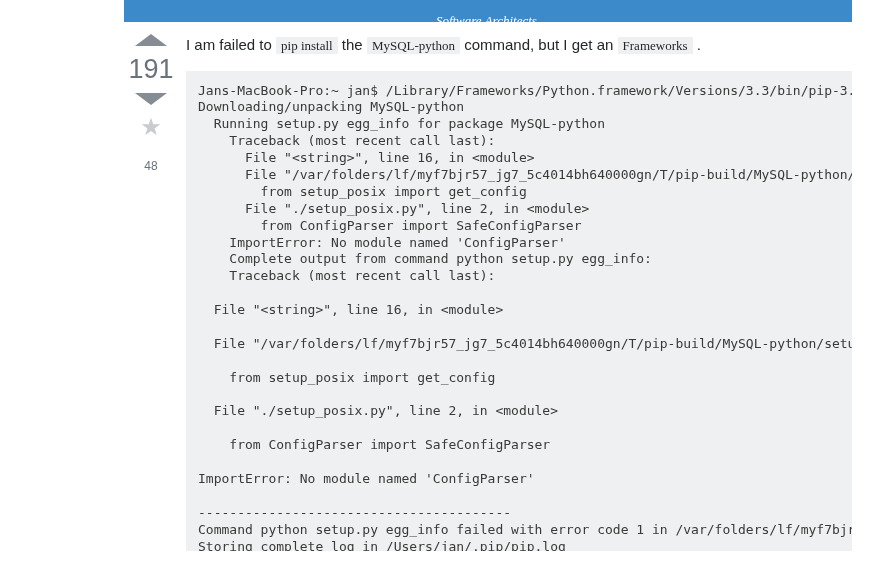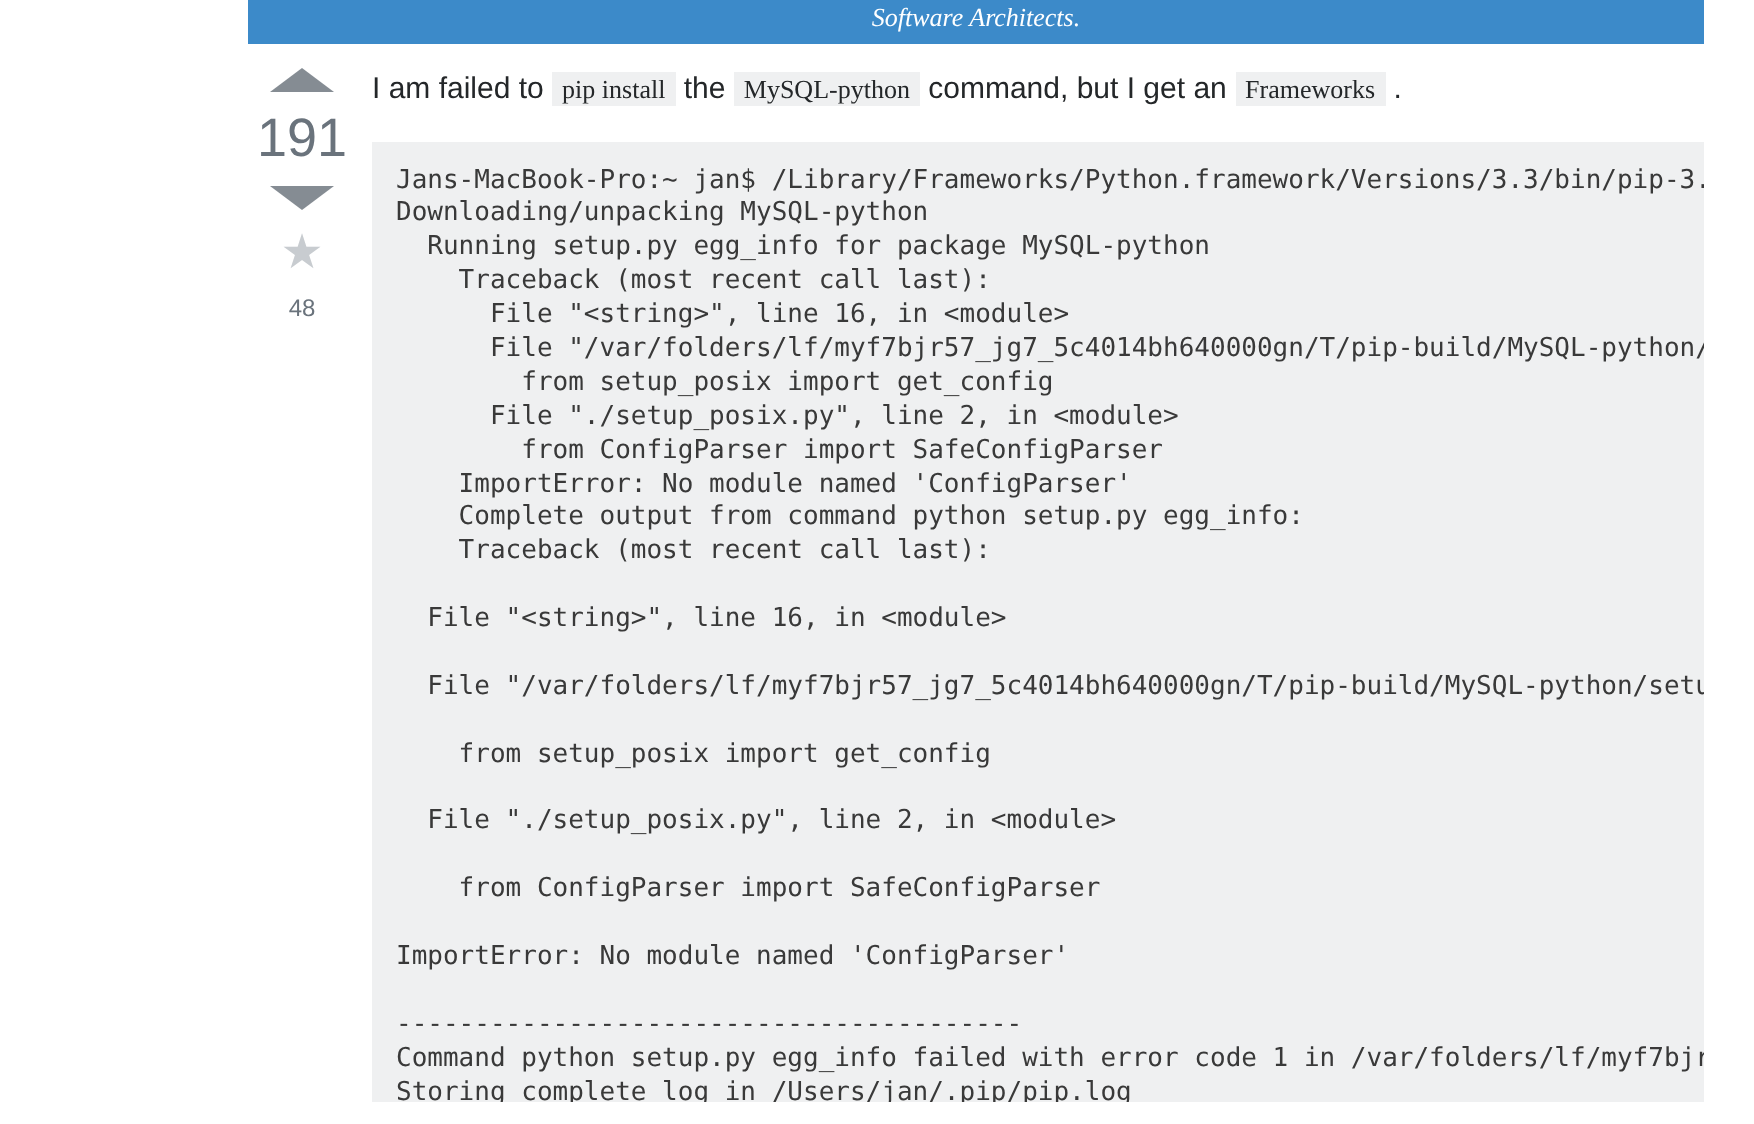--- a/index.html
+++ b/index.html
@@ -15,21 +15,21 @@
       color: #fff;
       height: 22px;
       margin-left: 124px;
       margin-right: 25px;
       text-align: center;
       font-size: 13px;
       font-style: italic;
       font-family: Georgia, serif;
       line-height: 10px;
       overflow: hidden;
-      padding-top: 4px;
+      padding-top: 16px;
     }
     .layout {
       display: flex;
       padding-top: 12px;
       padding-left: 128px;
     }
     .votecell {
       width: 46px;
       flex-shrink: 0;
       text-align: center;
@@ -53,21 +53,21 @@
     .star {
       font-size: 24px;
       color: #c8ccd0;
       margin-top: 10px;
       cursor: pointer;
       line-height: 1;
     }
     .favcount {
       font-size: 12px;
       color: #6a737c;
-      margin-top: 8px;
+      margin-top: 20px;
     }
     .postcell {
       flex: 1;
       min-width: 0;
       padding-left: 12px;
       padding-right: 25px;
     }
     .prose { line-height: 1.5; color: #242729; }
     code.inline {
       background: #eff0f1;

